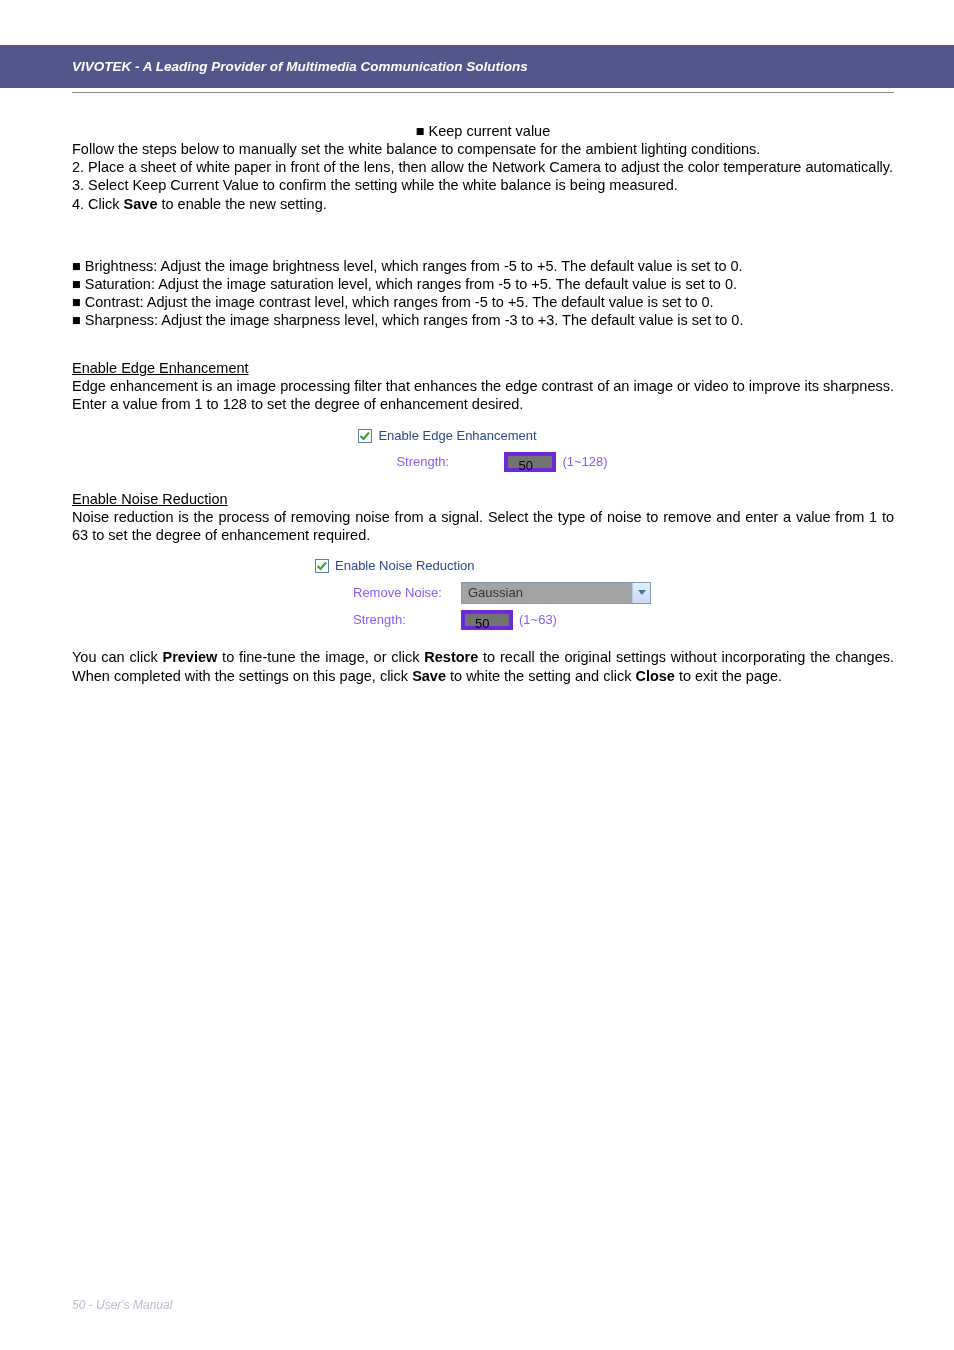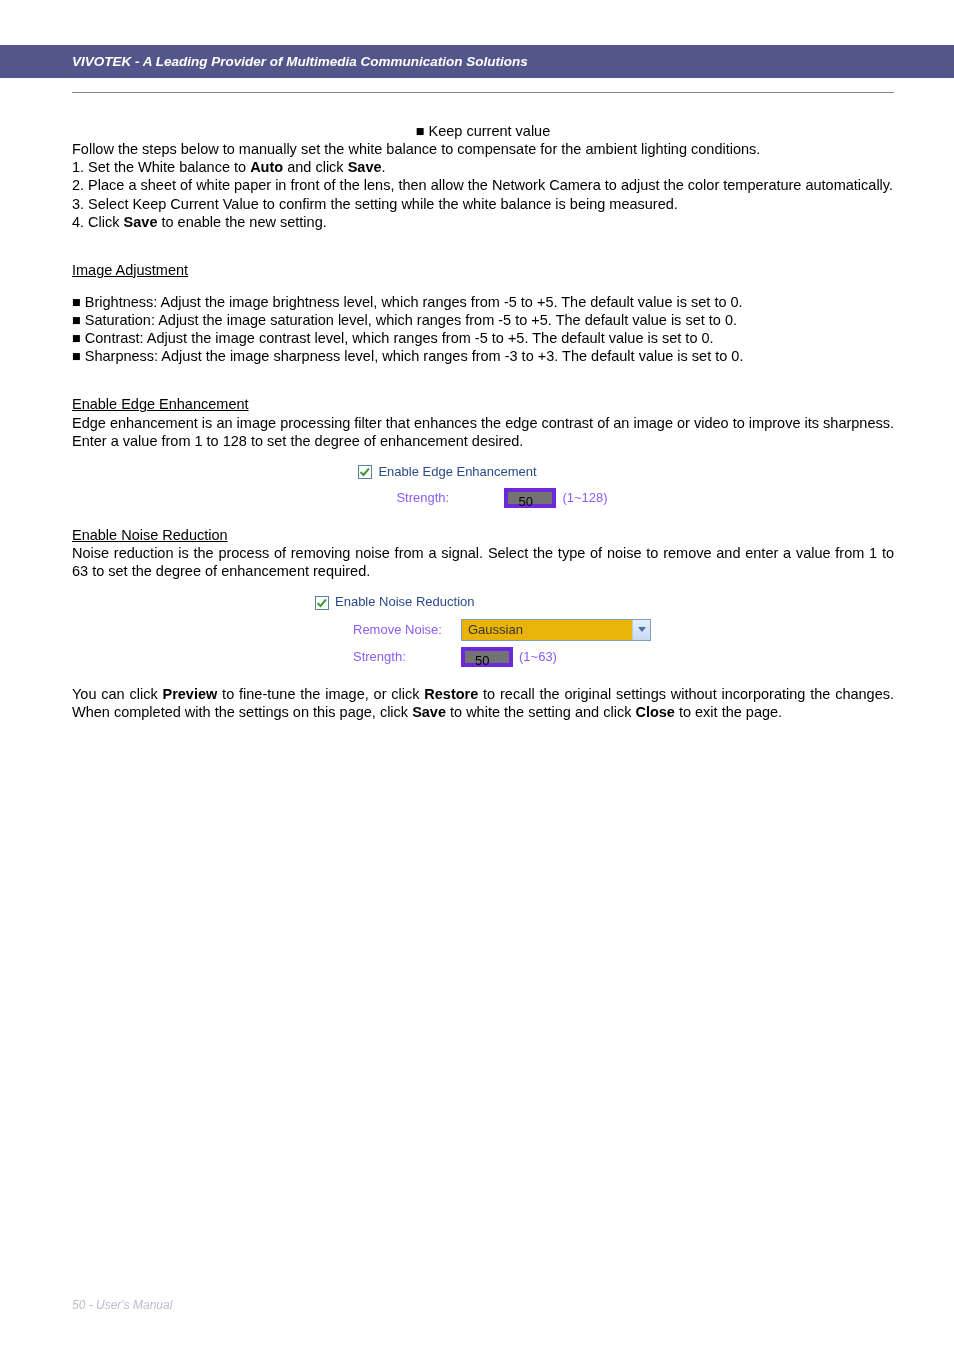--- a/index.html
+++ b/index.html
@@ -9,21 +9,21 @@
     background: #fff;
     font-family: Arial, Helvetica, sans-serif;
     color: #000;
     position: relative;
   }
   .header-band {
     position: absolute;
     top: 45px;
     left: 0;
     right: 0;
-    height: 33px;
+    height: 43px;
     background: #53568a;
     display: flex;
     align-items: center;
     padding-left: 72px;
   }
   .header-text {
     color: #fff;
     font-weight: bold;
     font-style: italic;
     font-size: 13.5px;
@@ -89,21 +89,21 @@
     width: 52px;
     height: 20px;
   }
   .range-hint {
     font-size: 13px;
     color: #8b5cf6;
     margin-left: 6px;
   }
   .select-box {
     border: 1px solid #7e9db9;
-    background: #eab308;
+    background: #a3a3a3;
     height: 22px;
     width: 190px;
     display: flex;
     align-items: center;
     justify-content: space-between;
     padding-left: 6px;
     font-size: 13px;
     color: #333;
     gap: 48px;
   }
@@ -132,32 +132,28 @@
 
 <div class="header-band">
   <span class="header-text">VIVOTEK - A Leading Provider of Multimedia Communication Solutions</span>
 </div>
 <div class="hr-line"></div>
 
 <div class="content">
 
   <p class="list-item">■ Keep current value</p>
   <p class="justify">Follow the steps below to manually set the white balance to compensate for the ambient lighting conditions.</p>
-  <p>
-    <span>1. Set the White balance to </span><b>Auto</b><span> and click </span><b>Save</b><span>.</span>
-  </p>
   <p class="justify" style="padding-left:18px; text-indent:-18px;">2. Place a sheet of white paper in front of the lens, then allow the Network Camera to adjust the color temperature automatically.</p>
   <p>3. Select Keep Current Value to confirm the setting while the white balance is being measured.</p>
   <p>
     <span>4. Click </span><b>Save</b><span> to enable the new setting.</span>
   </p>
 
   <div style="height:30px;"></div>
 
-  <p class="underline">Image Adjustment</p>
   <div style="height:14px;"></div>
   <p class="mb">■ Brightness: Adjust the image brightness level, which ranges from -5 to +5. The default value is set to 0.</p>
   <p class="mb">■ Saturation: Adjust the image saturation level, which ranges from -5 to +5. The default value is set to 0.</p>
   <p class="mb">■ Contrast: Adjust the image contrast level, which ranges from -5 to +5. The default value is set to 0.</p>
   <p>■ Sharpness: Adjust the image sharpness level, which ranges from -3 to +3. The default value is set to 0.</p>
 
   <div style="height:30px;"></div>
 
   <p class="underline">Enable Edge Enhancement</p>
   <p class="justify">Edge enhancement is an image processing filter that enhances the edge contrast of an image or video to improve its sharpness. Enter a value from 1 to 128 to set the degree of enhancement desired.</p>

